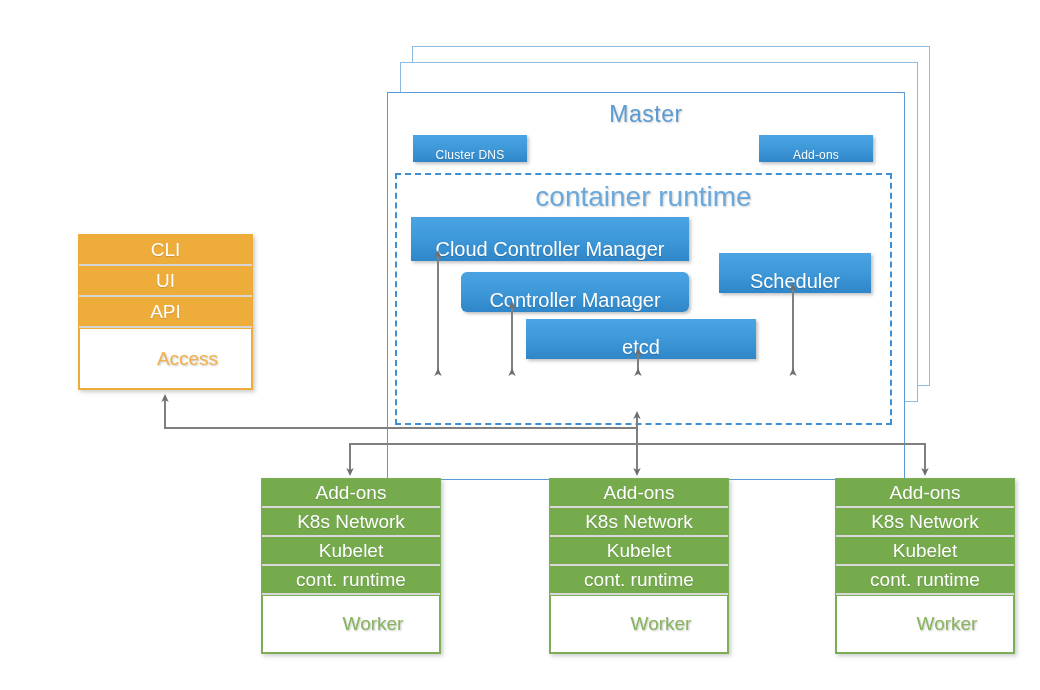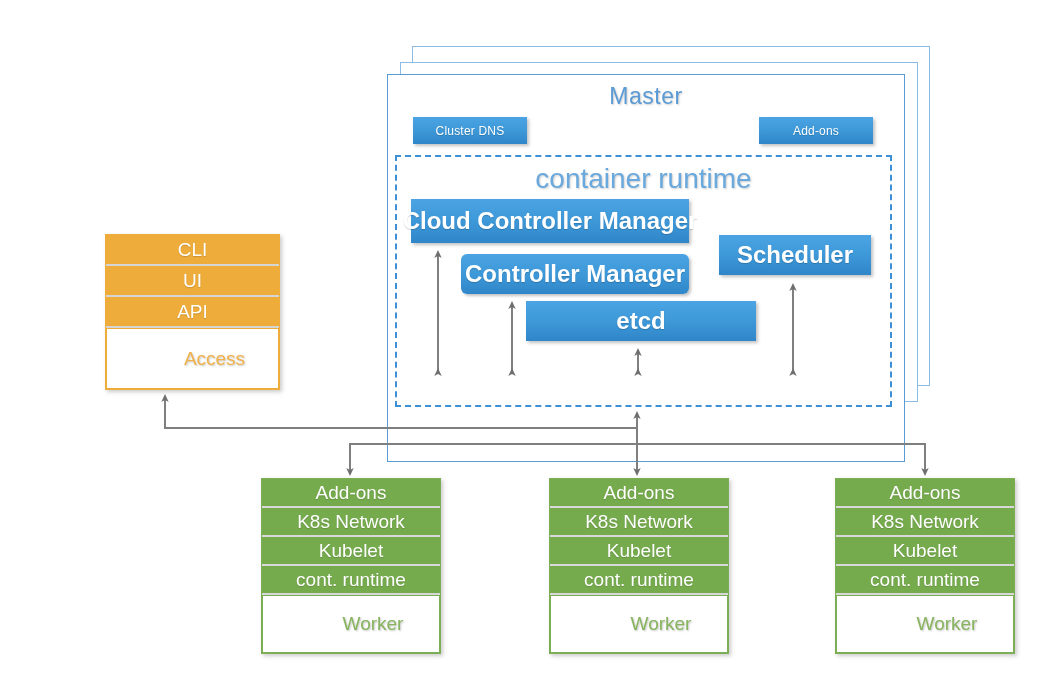--- a/index.html
+++ b/index.html
@@ -19,25 +19,25 @@
 
   
   .dashed-box{border:2px dashed #3d8fd6;background:transparent;}
   .dashed-title{position:absolute;width:100%;text-align:center;
       color:#6aa9dd;font-size:28px;
       text-shadow:1px 1px 2px rgba(170,170,170,.6);}
 
   
   .blue-box{
       background:linear-gradient(to bottom,#4ba3e3 0%,#3f9ada 45%,#2f86c8 100%);
-      color:#ffffff;display:flex;align-items:center;justify-content:center;
+      color:#ffffff;display:flex;align-items:flex-end;justify-content:center;
       box-shadow:2px 2px 3px rgba(120,120,120,.45);
       text-shadow:0 1px 1px rgba(0,0,0,.18);
       white-space:nowrap;}
-  .blue-box.big{font-size:24px;font-weight:bold;}
+  .blue-box.big{font-size:20px;}
   .blue-box.small{font-size:12px;letter-spacing:.2px;}
 
   
   .stack{position:absolute;box-sizing:border-box;
       box-shadow:2px 2px 4px rgba(140,140,140,.45);}
   .stack .bar{box-sizing:border-box;display:flex;align-items:center;
       justify-content:center;color:#ffffff;font-size:19px;
       text-shadow:0 1px 1px rgba(0,0,0,.15);}
   .stack .foot{box-sizing:border-box;display:flex;align-items:center;
       justify-content:center;background:#ffffff;font-size:19px;
@@ -55,21 +55,21 @@
             pointer-events:none;}
 </style>
 </head>
 <body>
 
 <div id="canvas">
 
   <div class="abs master-frame back" style="left:412px;top:46px;width:518px;height:340px;"></div>
   <div class="abs master-frame back" style="left:400px;top:62px;width:518px;height:340px;"></div>
 
-  <div class="abs master-frame" style="left:387px;top:74px;width:518px;height:388px;">
+  <div class="abs master-frame" style="left:387px;top:92px;width:518px;height:388px;">
 
     <div class="master-title" style="left:0;top:8px;">Master</div>
 
     <div class="abs blue-box small" style="left:25px;top:42px;width:114px;height:27px;">
       <span>Cluster DNS</span>
     </div>
     <div class="abs blue-box small" style="left:371px;top:42px;width:114px;height:27px;">
       <span>Add-ons</span>
     </div>
 
@@ -88,21 +88,21 @@
     <div class="abs blue-box big" style="left:138px;top:226px;width:230px;height:40px;">
       <span>etcd</span>
     </div>
 
     <div class="abs blue-box big" style="left:331px;top:160px;width:152px;height:40px;">
       <span>Scheduler</span>
     </div>
 
   </div>
 
-  <div class="stack orange" style="left:78px;top:234px;width:175px;height:156px;margin-left:27px;">
+  <div class="stack orange" style="left:78px;top:234px;width:175px;height:156px;">
     <div class="bar" style="height:31px;">
       <span>CLI</span>
     </div>
     <div class="bar" style="height:31px;">
       <span>UI</span>
     </div>
     <div class="bar" style="height:31px;">
       <span>API</span>
     </div>
     <div class="foot" style="height:61px;">

